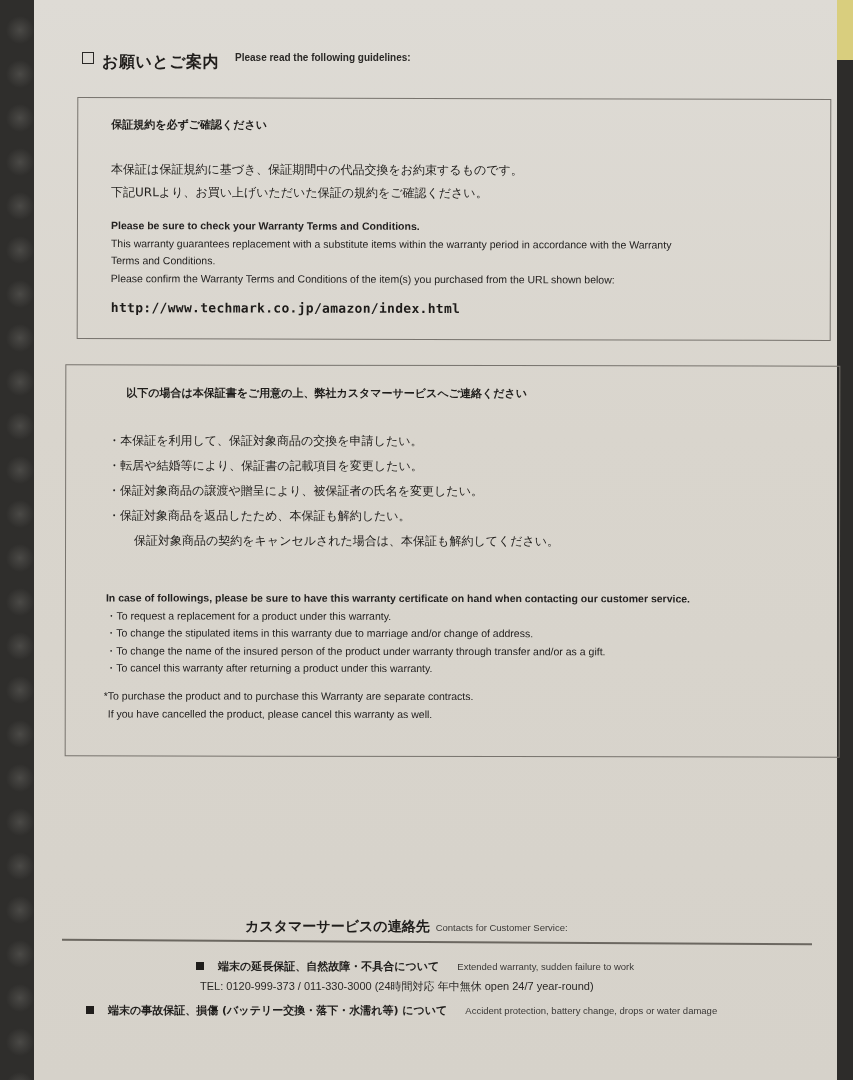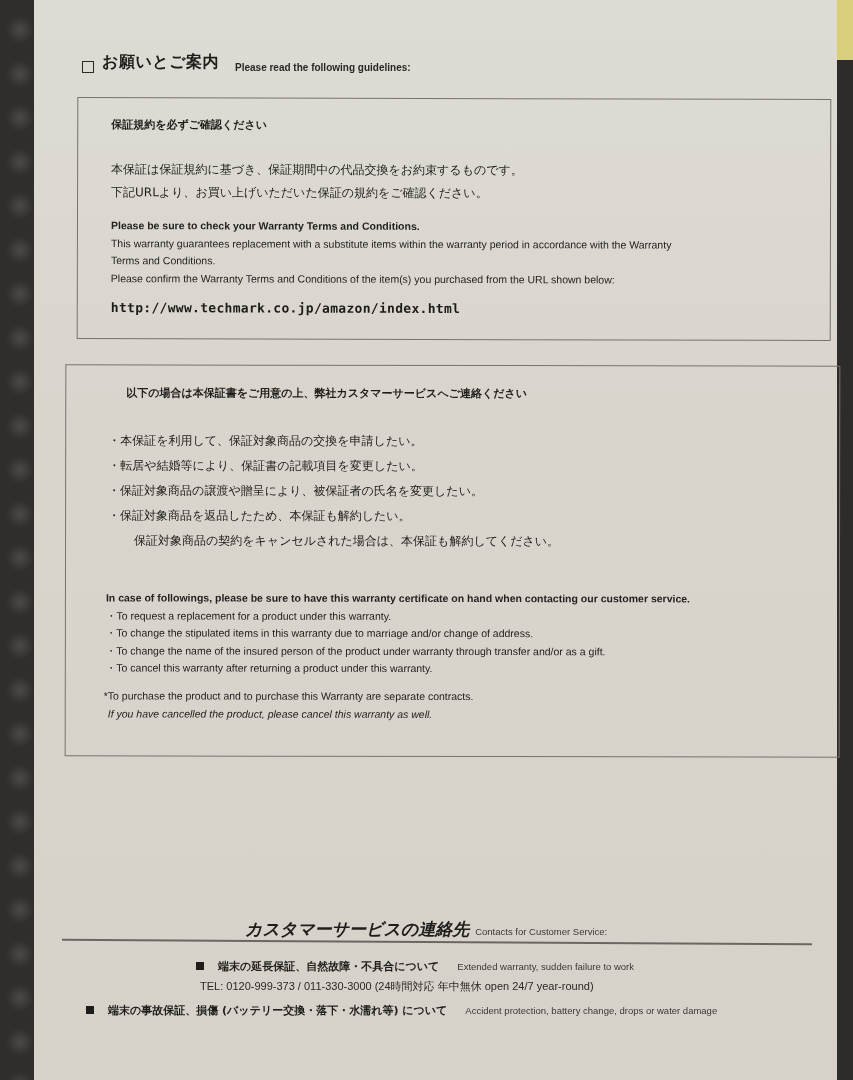--- a/index.html
+++ b/index.html
@@ -41,21 +41,21 @@
       top: 0;
       width: 803px;
       height: 1080px;
       background: linear-gradient(180deg, #dedbd5 0%, #d9d5cd 40%, #d6d2ca 100%);
     }
     .header {
       position: absolute;
       left: 48px;
       top: 52px;
       display: flex;
-      align-items: flex-end;
+      align-items: flex-start;
       white-space: nowrap;
     }
     .checkbox {
       width: 12px; height: 12px;
       border: 1.6px solid #2a2826;
       margin-right: 8px;
       box-sizing: border-box;
     }
     .header-jp {
       font-size: 16px;
@@ -127,23 +127,22 @@
     }
     .contacts-title {
       position: absolute;
       top: 918px;
       left: 211px;
       white-space: nowrap;
       display: flex;
       align-items: baseline;
     }
     .contacts-title .jp {
-      font-size: 17px;
-      font-weight: bold;
-      font-style: italic;
+      font-size: 14px;
+      font-weight: bold;
     }
     .contacts-title .en2 {
       font-family: "Liberation Sans", sans-serif;
       font-size: 9.5px;
       margin-left: 6px;
       color: #3a3836;
       text-align: center;
     }
     .contact-row {
       position: absolute;
@@ -241,21 +240,21 @@
     <div class="abs" style="left:40px; top:224px; width:720px;">
       <div class="en en-bold-first">In case of followings, please be sure to have this warranty certificate on hand when contacting our customer service.</div>
       <div class="en">・To request a replacement for a product under this warranty.</div>
       <div class="en">・To change the stipulated items in this warranty due to marriage and/or change of address.</div>
       <div class="en">・To change the name of the insured person of the product under warranty through transfer and/or as a gift.</div>
       <div class="en">・To cancel this warranty after returning a product under this warranty.</div>
     </div>
 
     <div class="abs" style="left:38px; top:322px; width:720px;">
       <div class="en">*To purchase the product and to purchase this Warranty are separate contracts.</div>
-      <div class="en" style="padding-left:4px;font-style:italic;">If you have cancelled the product, please cancel this warranty as well.</div>
+      <div class="en" style="padding-left:4px;">If you have cancelled the product, please cancel this warranty as well.</div>
     </div>
   </div>
 
   <div class="contacts-title">
     <span class="jp">カスタマーサービスの連絡先</span>
     <span class="en2">Contacts for Customer Service:</span>
   </div>
 
   <div class="divider"></div>
 

